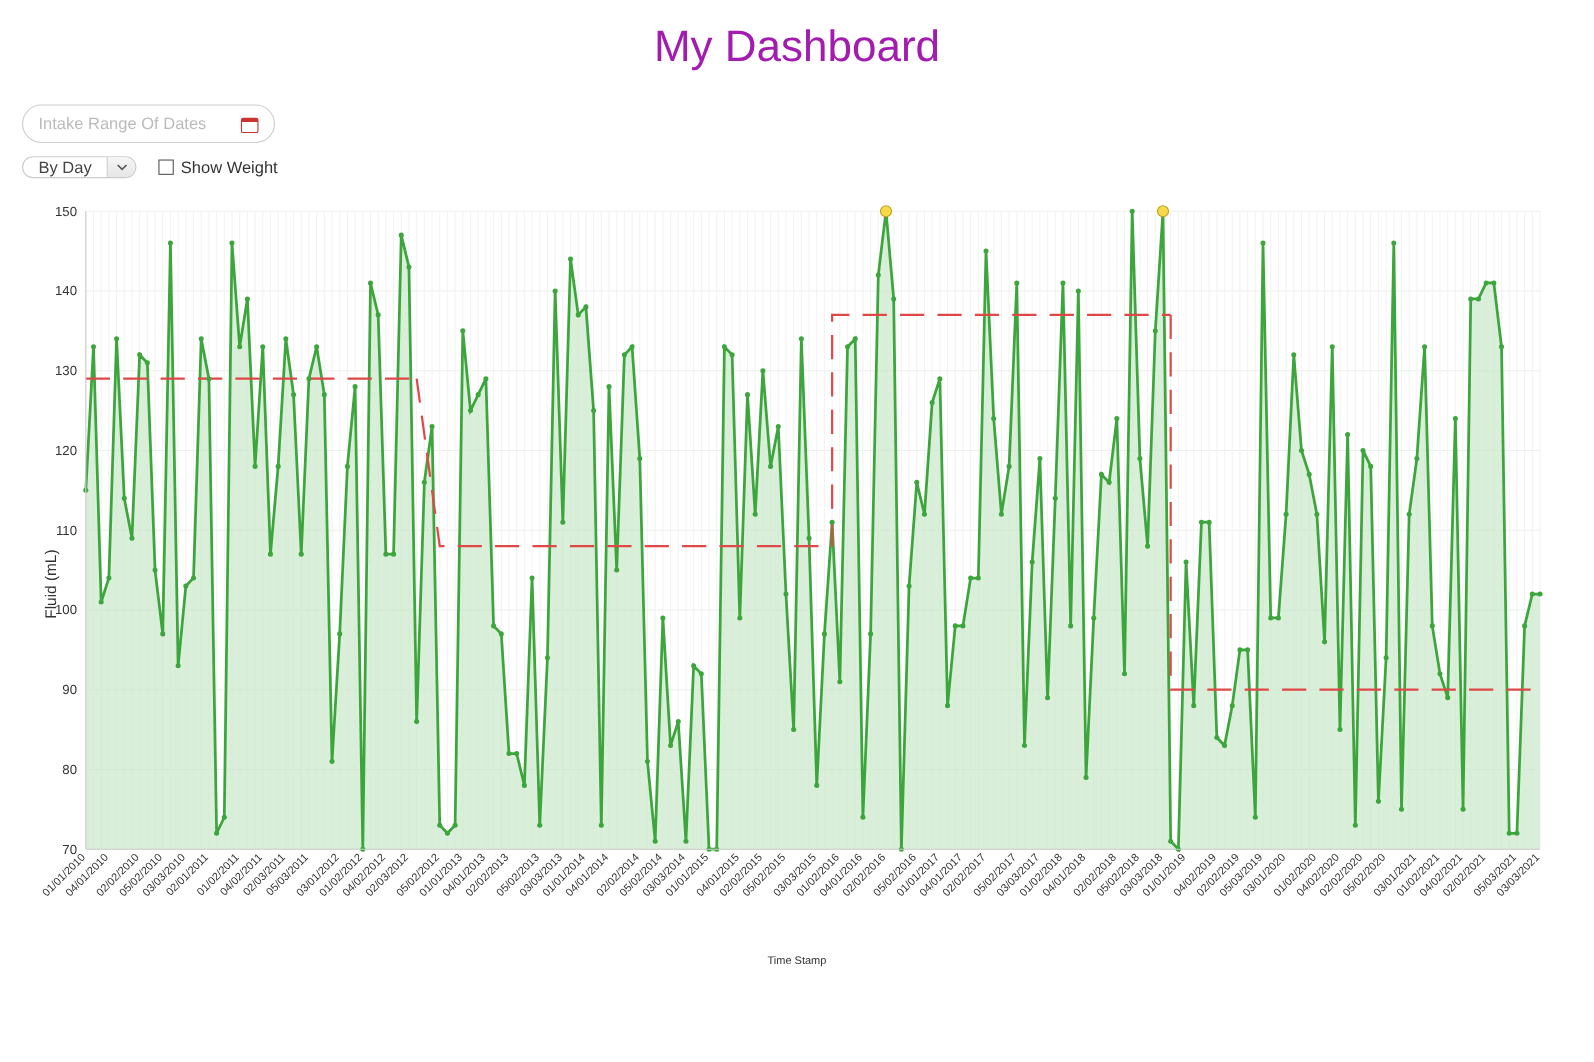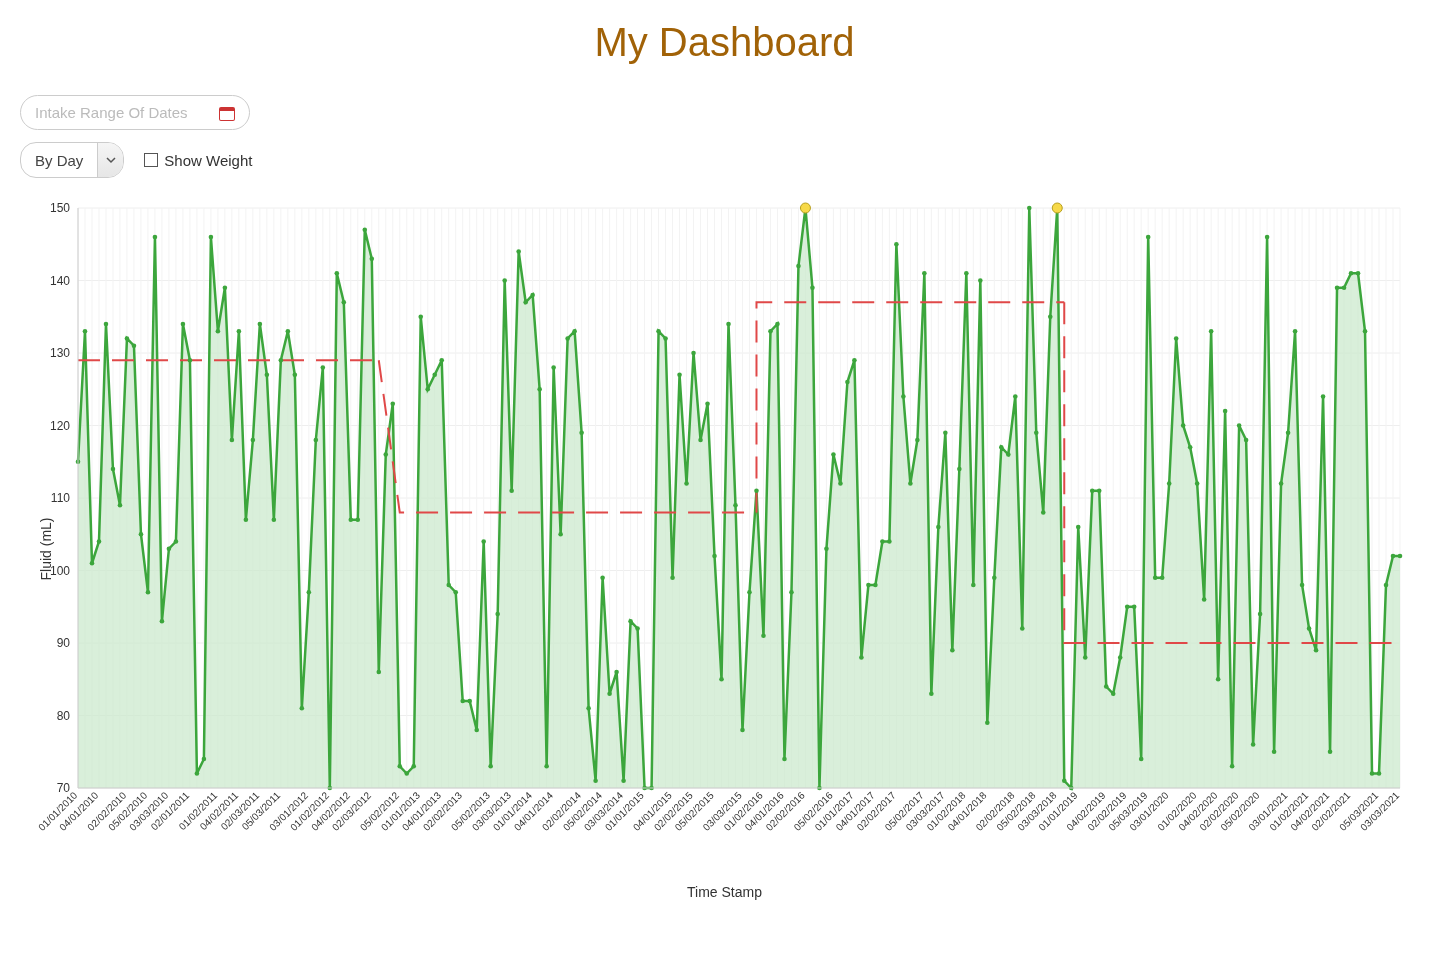--- a/index.html
+++ b/index.html
@@ -8,21 +8,21 @@
     font-family: "Segoe UI", Arial, sans-serif;
     background: #fff;
     color: #333;
     padding: 10px 20px 20px 20px;
   }
   h1.title {
     text-align: center;
     font-weight: 400;
     font-size: 40px;
     margin: 10px 0 30px 0;
-    color: #a16207;
+    color: #a21caf;
   }
   .controls-row {
     display: flex;
     align-items: center;
     gap: 20px;
     margin-bottom: 12px;
   }
   .date-range {
     border: 1px solid #ccc;
     border-radius: 22px;
@@ -52,21 +52,21 @@
     gap: 20px;
     margin-bottom: 20px;
   }
   .sel-wrap {
     position: relative;
     display: inline-flex;
     align-items: stretch;
     border: 1px solid #ccc;
     border-radius: 16px;
     background: #fff;
-    height: 36px;
+    height: 20px;
     overflow: hidden;
   }
   .sel-wrap .sel-label {
     padding: 0 14px;
     display: flex;
     align-items: center;
     font-size: 15px;
     color: #444;
   }
   .sel-wrap .sel-btn {
@@ -94,21 +94,21 @@
     position: absolute;
     left: -6px;
     top: 50%;
     transform: translateY(-50%) rotate(-90deg);
     transform-origin: center;
     font-size: 14px;
     color: #333;
   }
   .axis-label-x {
     text-align: center;
-    font-size: 14px;
+    font-size: 10px;
     color: #333;
     margin-top: 6px;
   }
   .series-line {
     fill: none;
     stroke: #3ca63c;
     stroke-width: 2.5;
   }
   .series-area {
     fill: #c9e8cb;

